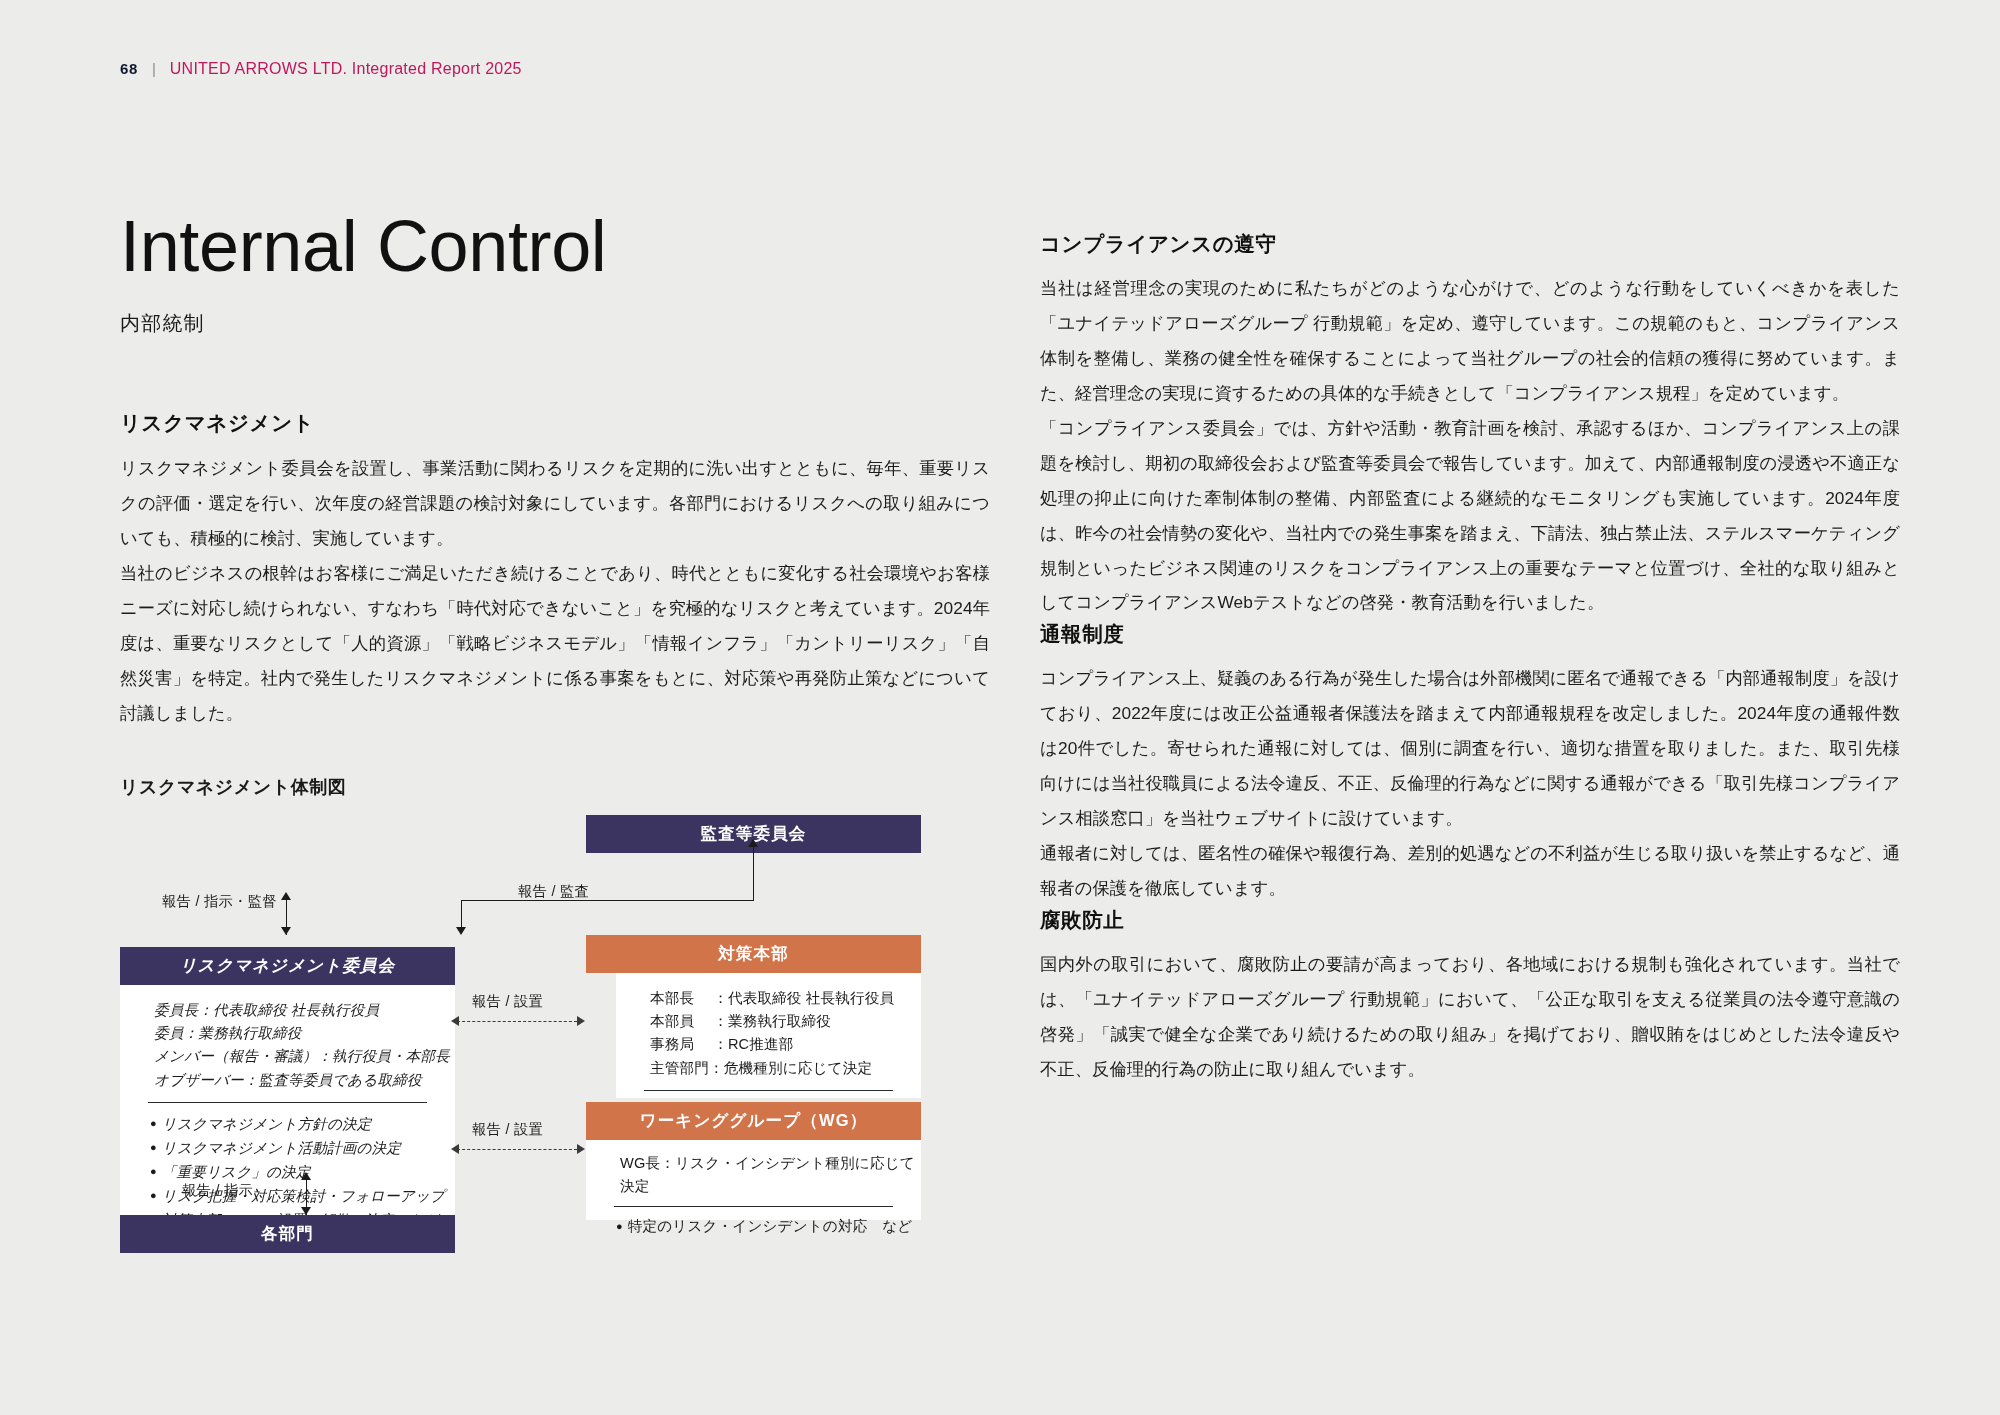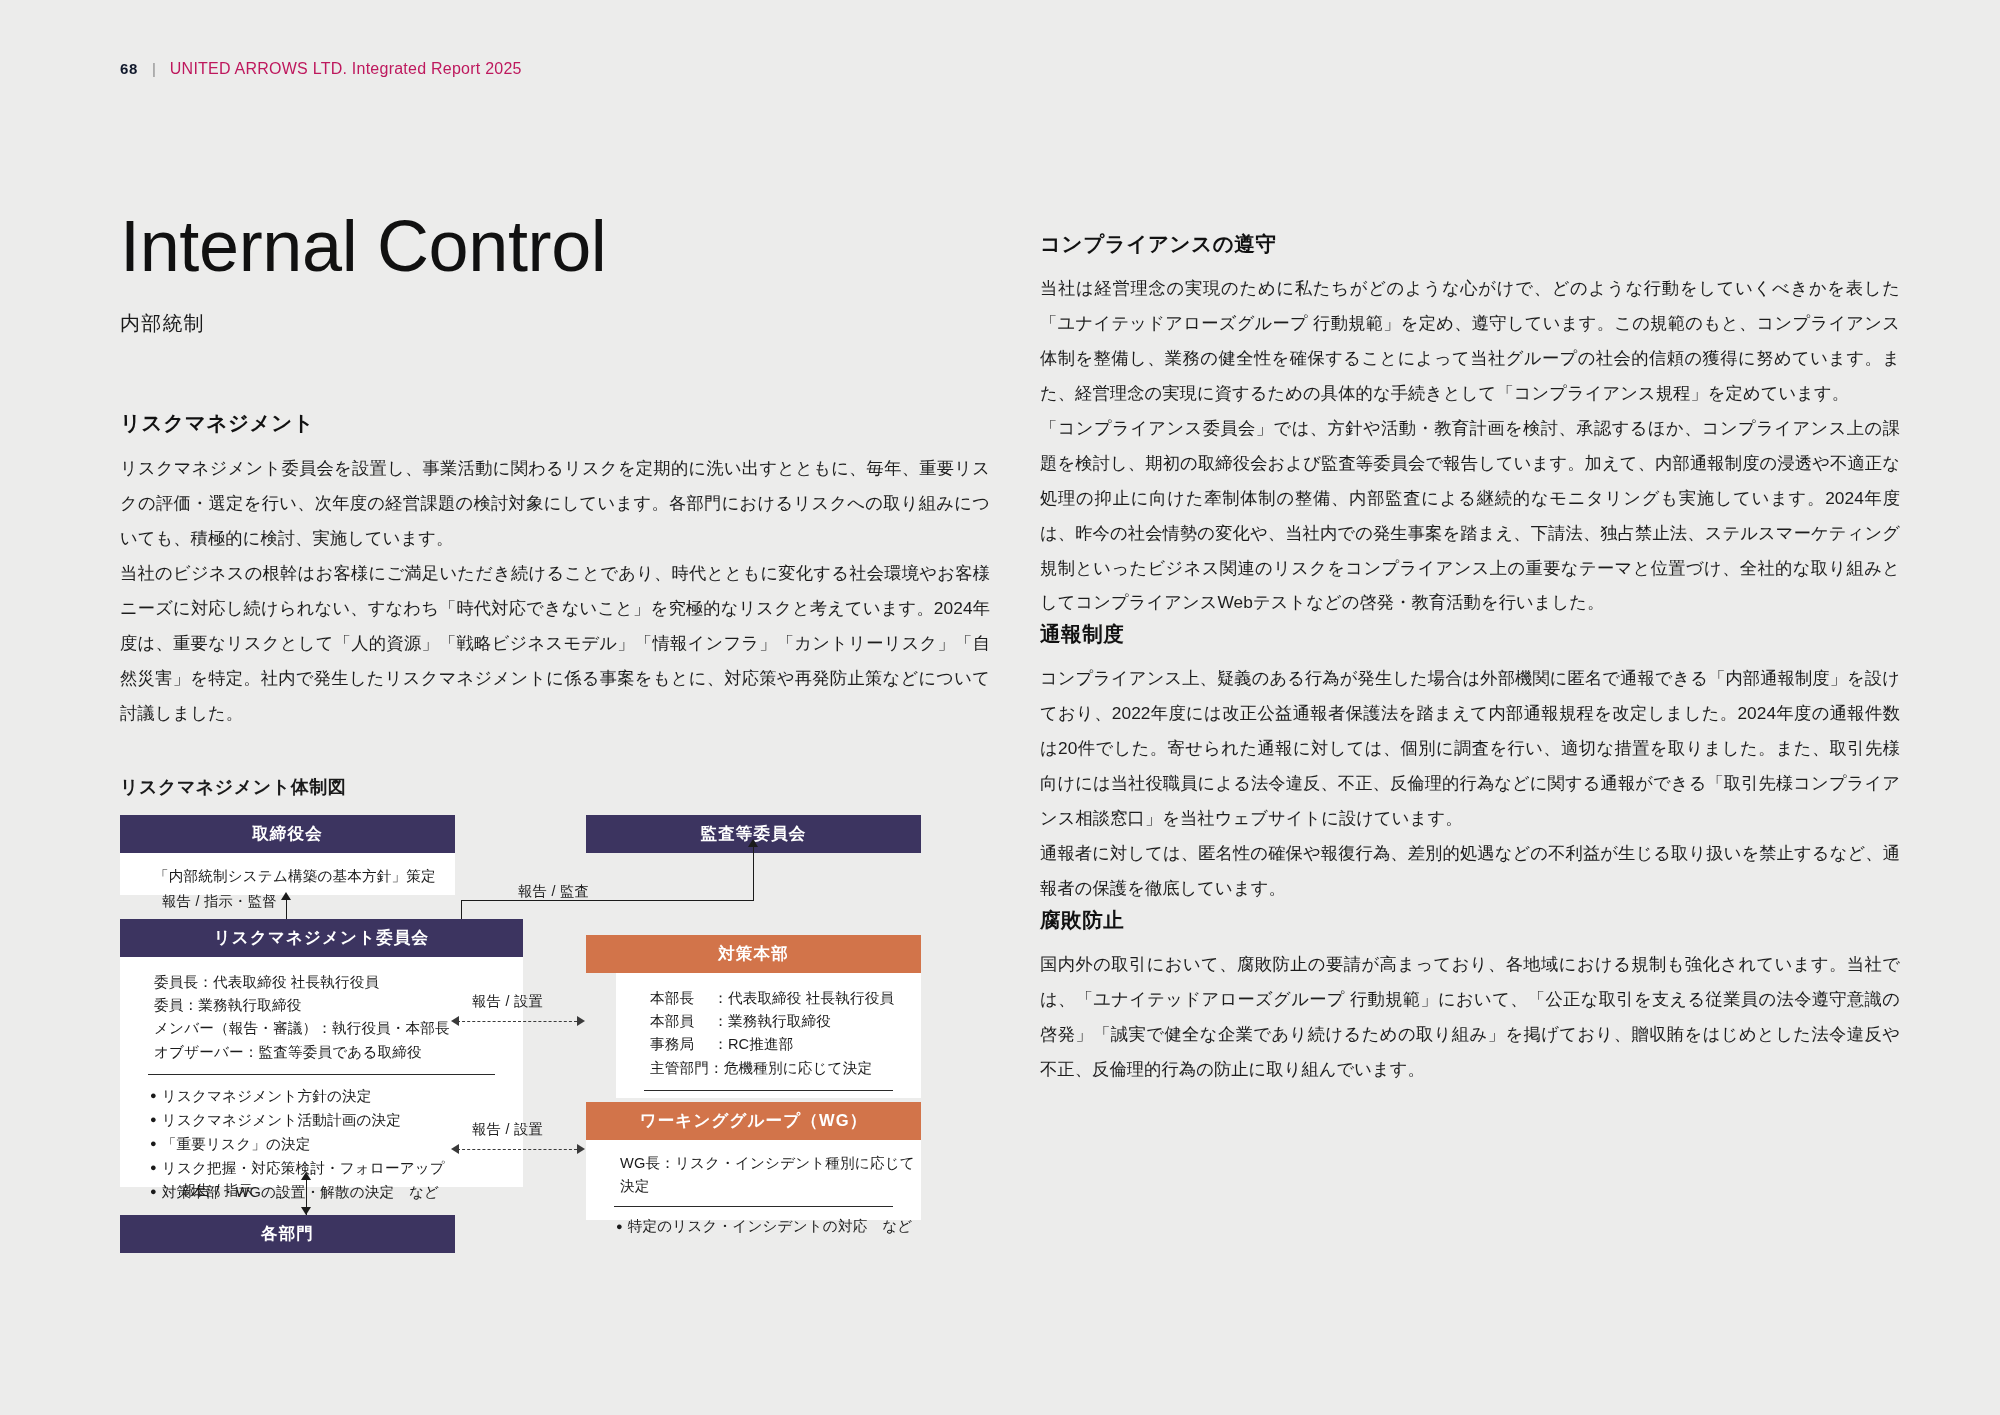--- a/index.html
+++ b/index.html
@@ -224,44 +224,38 @@
     <div class="subtitle">内部統制</div>
 
     <h2 class="sec">リスクマネジメント</h2>
     <p class="body">リスクマネジメント委員会を設置し、事業活動に関わるリスクを定期的に洗い出すとともに、毎年、重要リスクの評価・選定を行い、次年度の経営課題の検討対象にしています。各部門におけるリスクへの取り組みについても、積極的に検討、実施しています。</p>
     <p class="body">当社のビジネスの根幹はお客様にご満足いただき続けることであり、時代とともに変化する社会環境やお客様ニーズに対応し続けられない、すなわち「時代対応できないこと」を究極的なリスクと考えています。2024年度は、重要なリスクとして「人的資源」「戦略ビジネスモデル」「情報インフラ」「カントリーリスク」「自然災害」を特定。社内で発生したリスクマネジメントに係る事案をもとに、対応策や再発防止策などについて討議しました。</p>
 
     <div class="diagram-title">リスクマネジメント体制図</div>
 
     <div class="diagram">
 
-      <div class="box" style="left:0px; top:0px; width:335px;">
-        <div class="bar purple">取締役会</div>
-        <div class="body-box" style="height:42px;">
-          <div class="lines">「内部統制システム構築の基本方針」策定</div>
-        </div>
-      </div>
 
       <div class="box" style="left:466px; top:0px; width:335px;">
         <div class="bar purple">監査等委員会</div>
       </div>
 
       <div class="conn-label" style="left:42px; top:77px;">報告 / 指示・監督</div>
       <div class="vline" style="left:166px; top:84px; height:36px;"></div>
       <div class="arrow-up" style="left:161px; top:77px;"></div>
       <div class="arrow-down" style="left:161px; top:112px;"></div>
 
       <div class="conn-label" style="left:398px; top:67px;">報告 / 監査</div>
       <div class="vline" style="left:633px; top:30px; height:56px;"></div>
       <div class="arrow-up" style="left:628px; top:24px;"></div>
       <div class="hline" style="left:341px; top:85px; width:293px;"></div>
       <div class="vline" style="left:341px; top:85px; height:33px;"></div>
       <div class="arrow-down" style="left:336px; top:112px;"></div>
 
-      <div class="box" style="left:0px; top:104px; width:403px;">
+      <div class="box" style="left:0px; top:132px; width:335px;font-style:italic;">
         <div class="bar purple">リスクマネジメント委員会</div>
         <div class="body-box" style="height:230px; padding-top:14px;">
           <div class="lines tight">
             <div>委員長：代表取締役 社長執行役員</div>
             <div>委員：業務執行取締役</div>
             <div>メンバー（報告・審議）：執行役員・本部長</div>
             <div>オブザーバー：監査等委員である取締役</div>
           </div>
           <div class="divider"></div>
           <div class="bullets">

